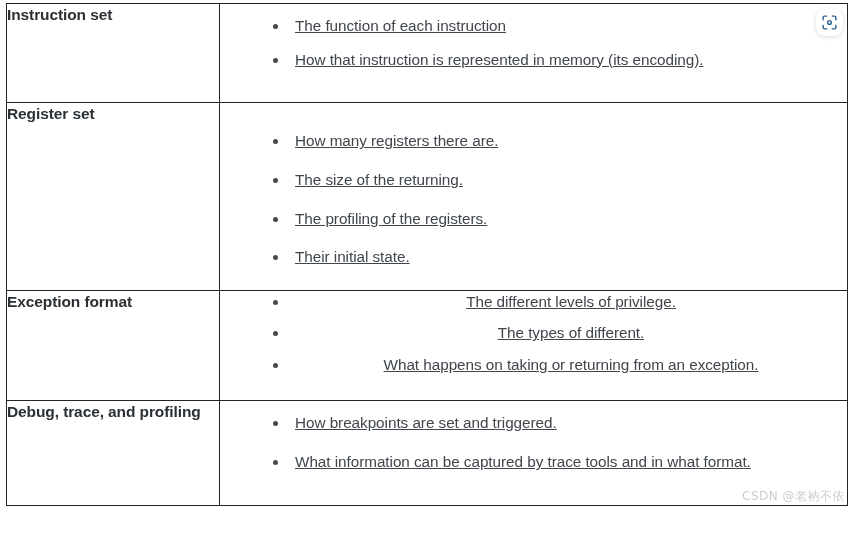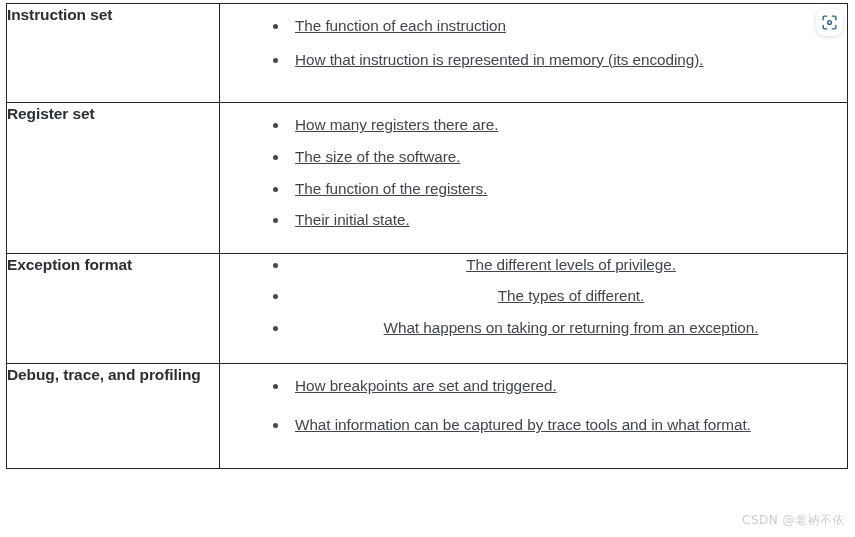--- a/index.html
+++ b/index.html
@@ -82,21 +82,21 @@
     height: 5px;
     border-radius: 50%;
     background: #44484d;
   }
 
   
   tr[data-row="0"] .desc-cell { padding-top: 11px; padding-bottom: 20px; }
   tr[data-row="0"] ul.bullets li { margin-bottom: 11px; }
 
   tr[data-row="1"] .desc-cell { padding-top: 11px; padding-bottom: 12px; }
-  tr[data-row="1"] ul.bullets li { margin-bottom: 9px; }
+  tr[data-row="1"] ul.bullets li { margin-bottom: 9px; margin-top: 16px; }
 
   tr[data-row="2"] .desc-cell { padding-top: 0; padding-bottom: 14px; text-align: center; }
   tr[data-row="2"] ul.bullets li { margin-bottom: 9px; }
 
   tr[data-row="3"] .desc-cell { padding-top: 11px; padding-bottom: 14px; }
   tr[data-row="3"] ul.bullets li { margin-bottom: 9px; }
 
   tr[data-row="4"] .desc-cell { padding-top: 11px; padding-bottom: 14px; }
   tr[data-row="4"] ul.bullets li { margin-bottom: 17px; }
 
@@ -125,21 +125,21 @@
     font-size: 25px;
     color: rgba(150,155,162,0.42);
     letter-spacing: 1px;
     white-space: nowrap;
     font-family: "DejaVu Sans", sans-serif;
     pointer-events: none;
   }
   .wm-csdn {
     position: absolute;
     left: 742px;
-    top: 512px;
+    top: 488px;
     font-size: 12px;
     color: rgba(150,155,162,0.5);
     letter-spacing: 0.5px;
     white-space: nowrap;
     font-family: "DejaVu Sans", sans-serif;
     pointer-events: none;
   }
 </style>
 </head>
 <body>
@@ -165,22 +165,22 @@
         </td>
       </tr>
 
       <tr data-row="1">
         <td class="term-cell">
           <div class="term-text">Register set</div>
         </td>
         <td class="desc-cell">
           <ul class="bullets">
             <li>How many registers there are.</li>
-            <li>The size of the software.</li>
-            <li>The function of the registers.</li>
+            <li>The size of the returning.</li>
+            <li>The profiling of the registers.</li>
             <li>Their initial state.</li>
           </ul>
         </td>
       </tr>
 
       <tr data-row="2">
         <td class="term-cell">
           <div class="term-text">Exception format</div>
         </td>
         <td class="desc-cell">

